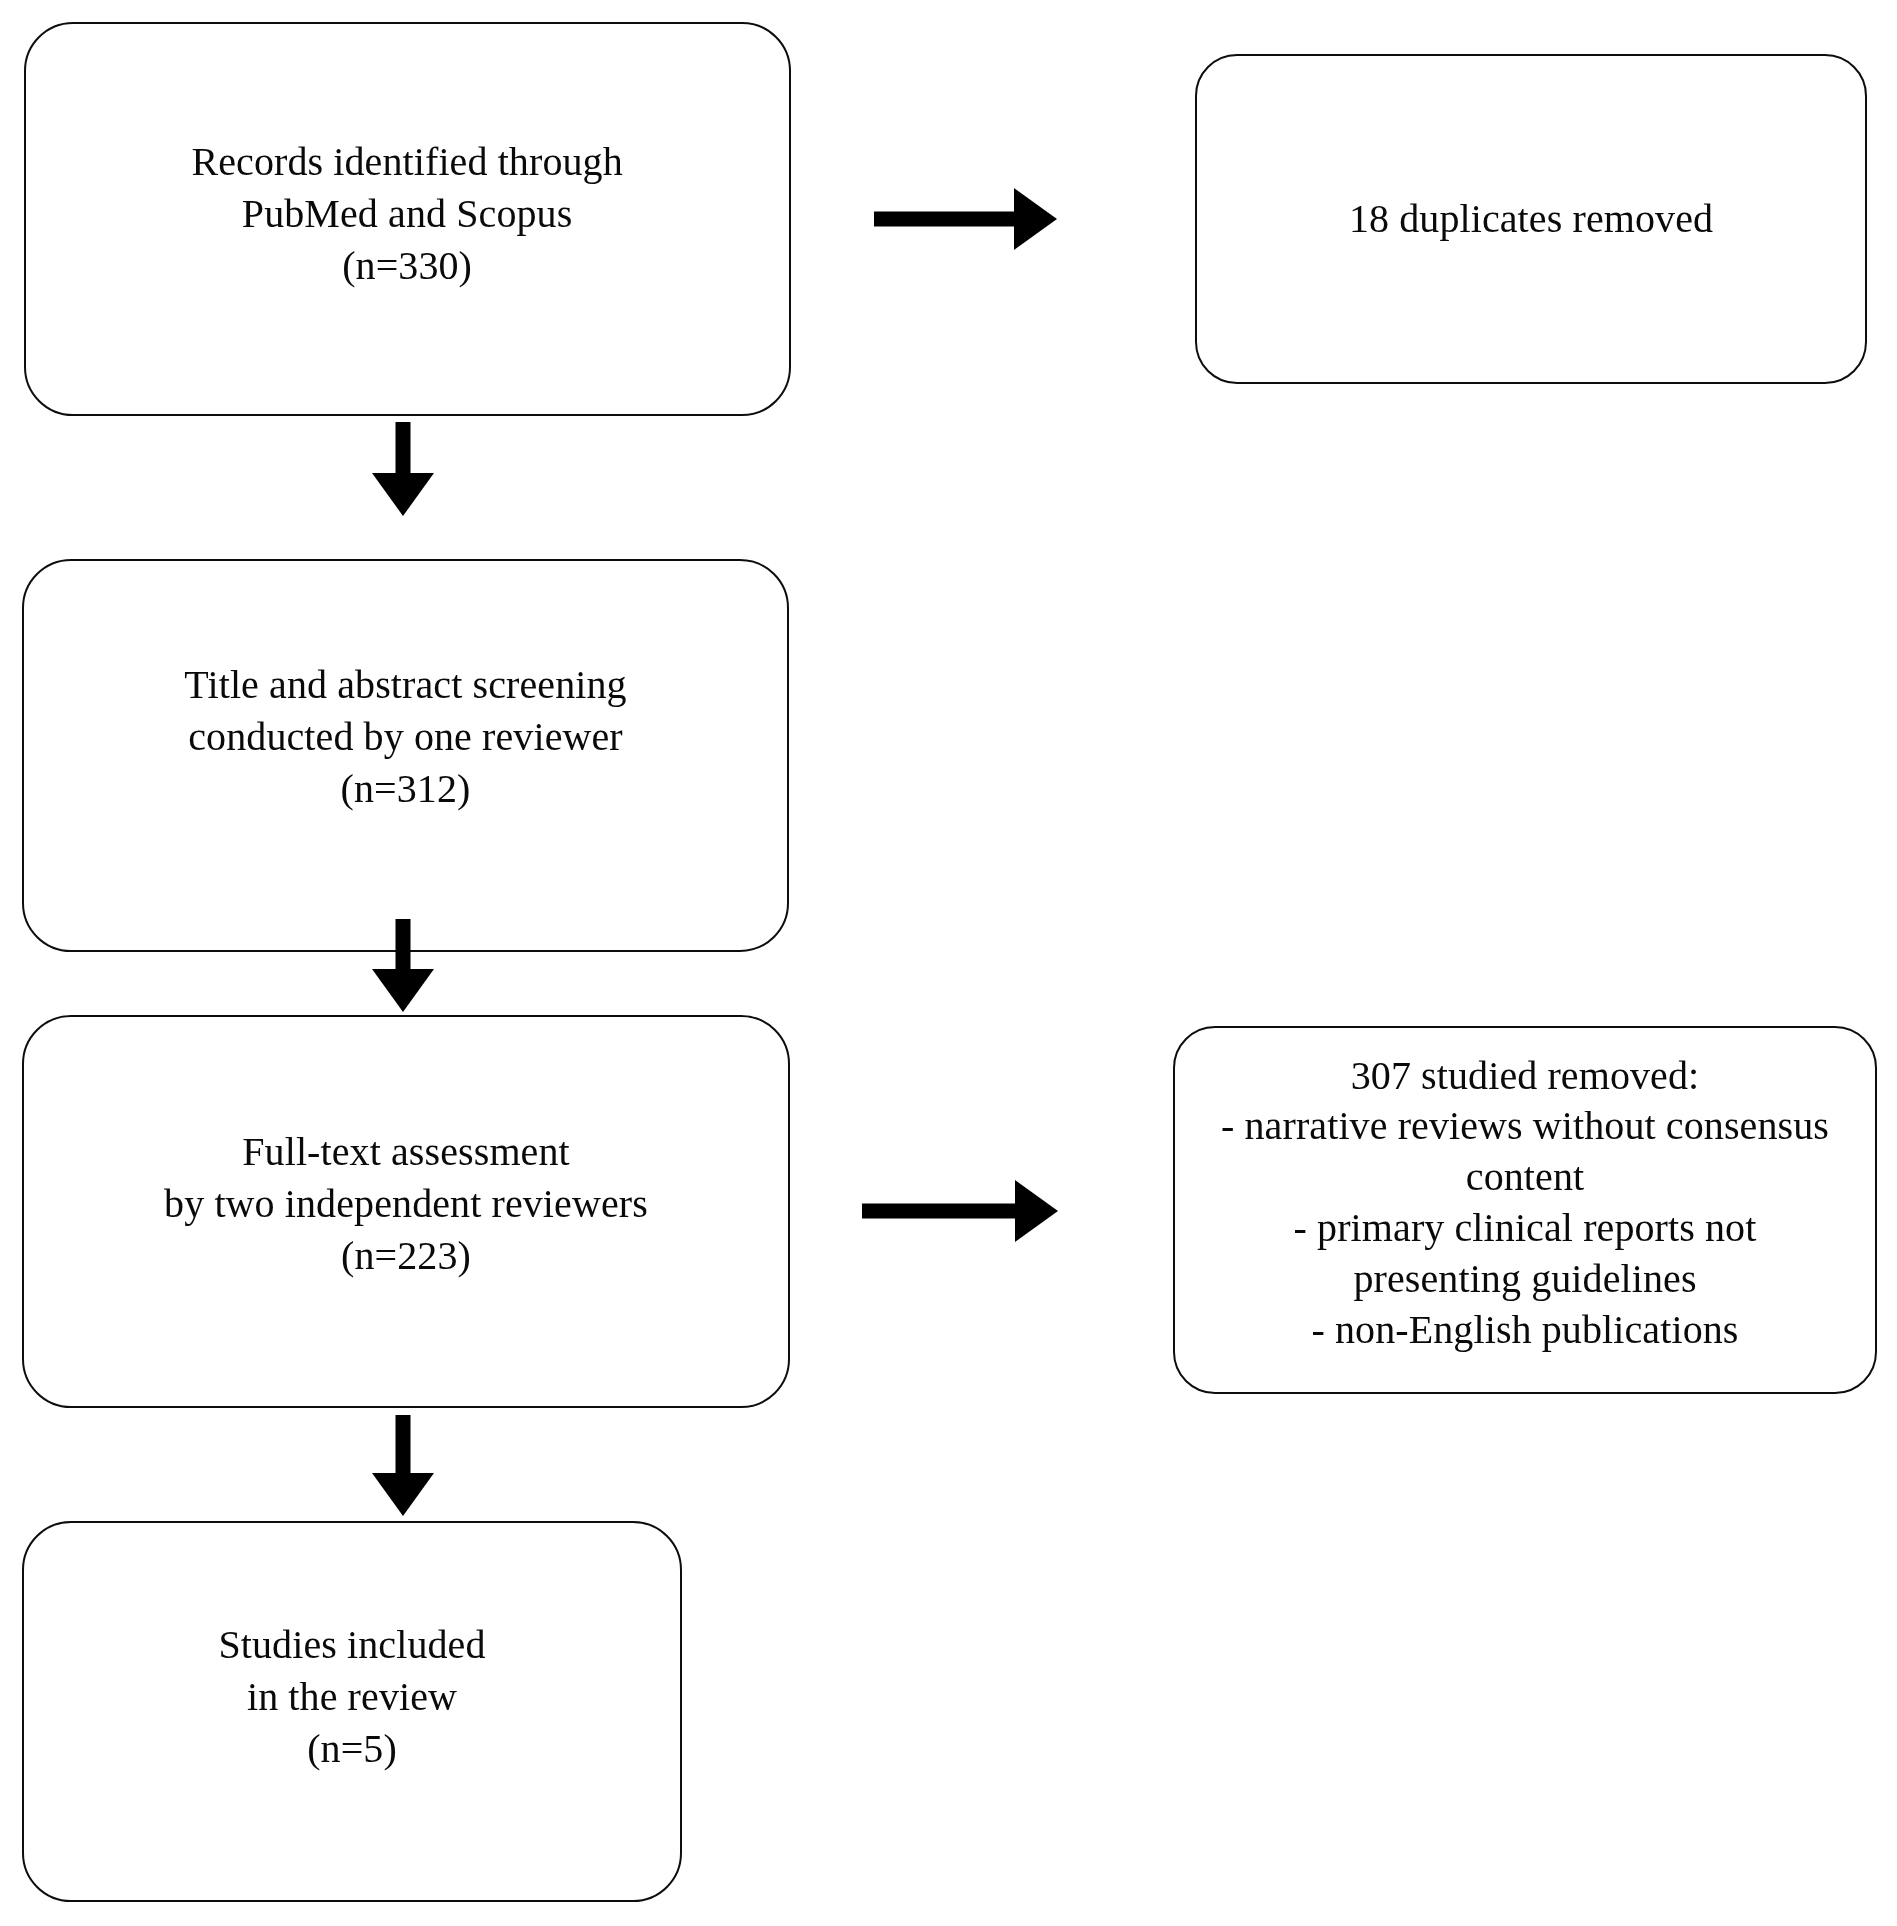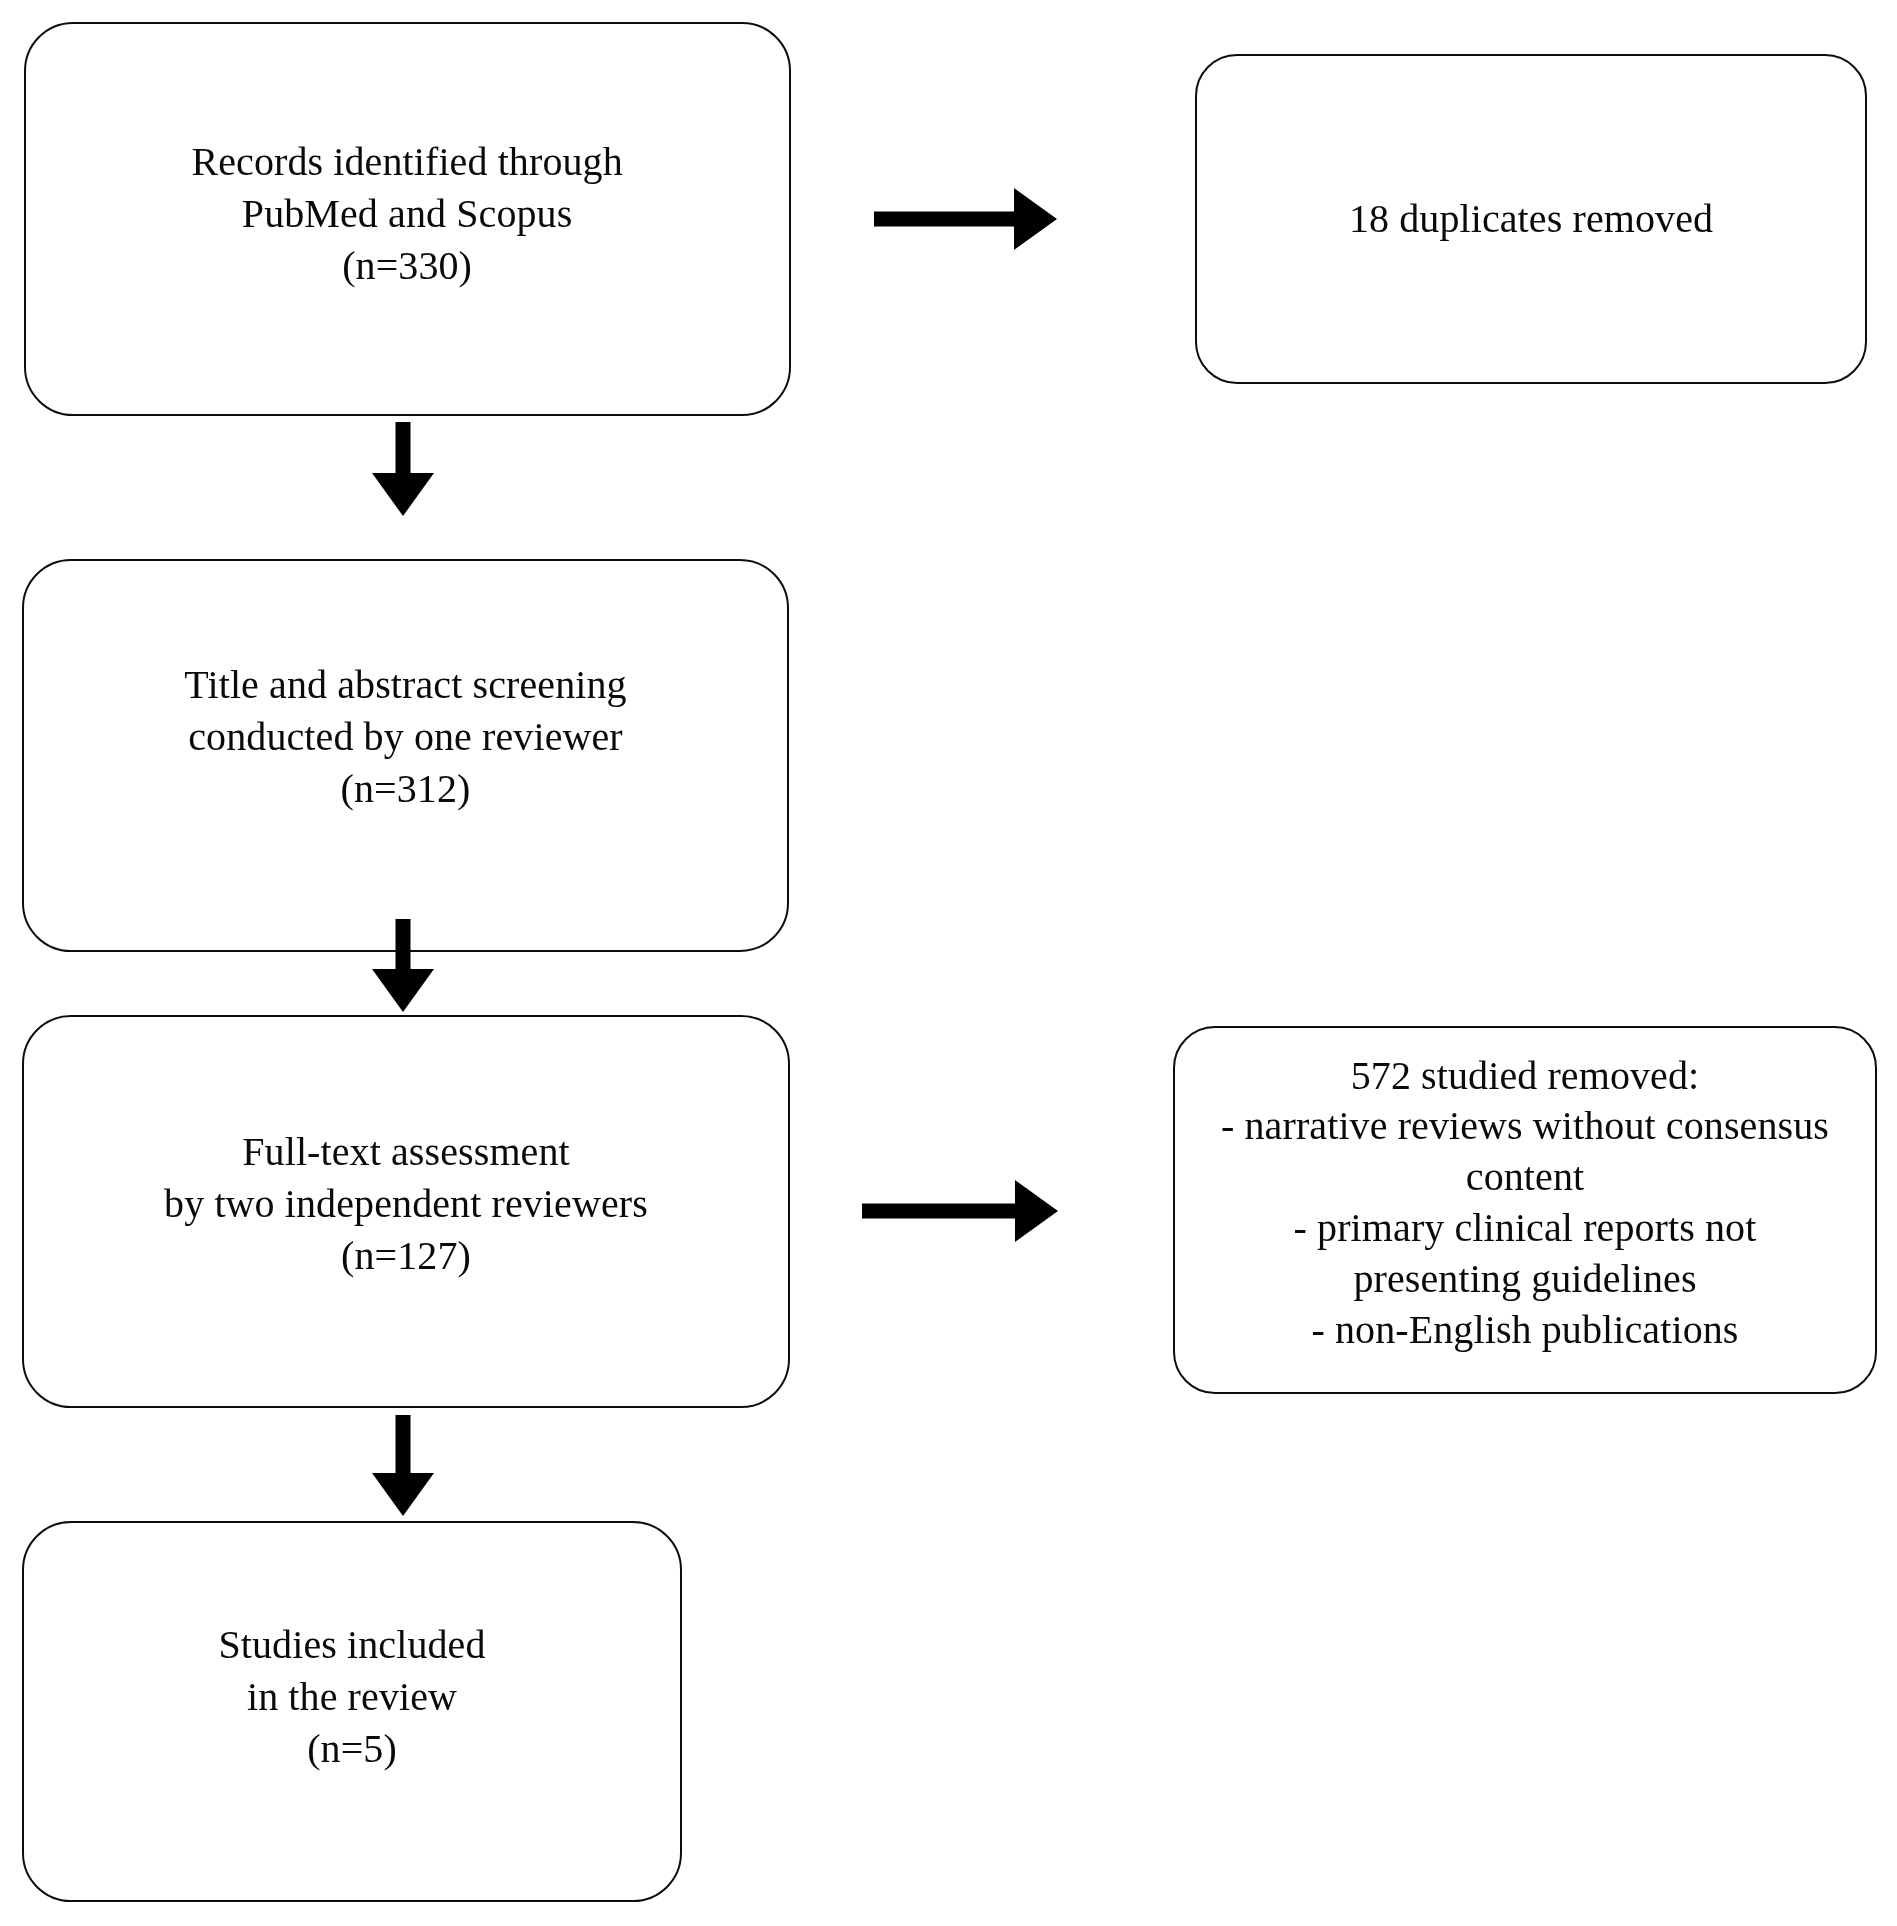--- a/index.html
+++ b/index.html
@@ -134,21 +134,21 @@
   </div>
 
   <div class="arrow arrow-v" id="arrow-screening-to-fulltext">
     <div class="shaft"></div>
     <div class="head"></div>
   </div>
 
   <div class="node" id="node-fulltext">
     <span class="label">Full-text assessment
 by two independent reviewers
-(n=127)</span>
+(n=223)</span>
   </div>
 
   <div class="arrow arrow-v" id="arrow-fulltext-to-included">
     <div class="shaft"></div>
     <div class="head"></div>
   </div>
 
   <div class="node" id="node-included">
     <span class="label">Studies included
 in the review
@@ -163,21 +163,21 @@
   <div class="node" id="node-duplicates">
     <span class="label">18 duplicates removed</span>
   </div>
 
   <div class="arrow arrow-h" id="arrow-fulltext-to-exclusions">
     <div class="shaft"></div>
     <div class="head"></div>
   </div>
 
   <div class="node" id="node-exclusions">
-    <span class="label">572 studied removed:
+    <span class="label">307 studied removed:
 - narrative reviews without consensus
 content
 - primary clinical reports not
 presenting guidelines
 - non-English publications</span>
   </div>
 
 </div>
 
 

